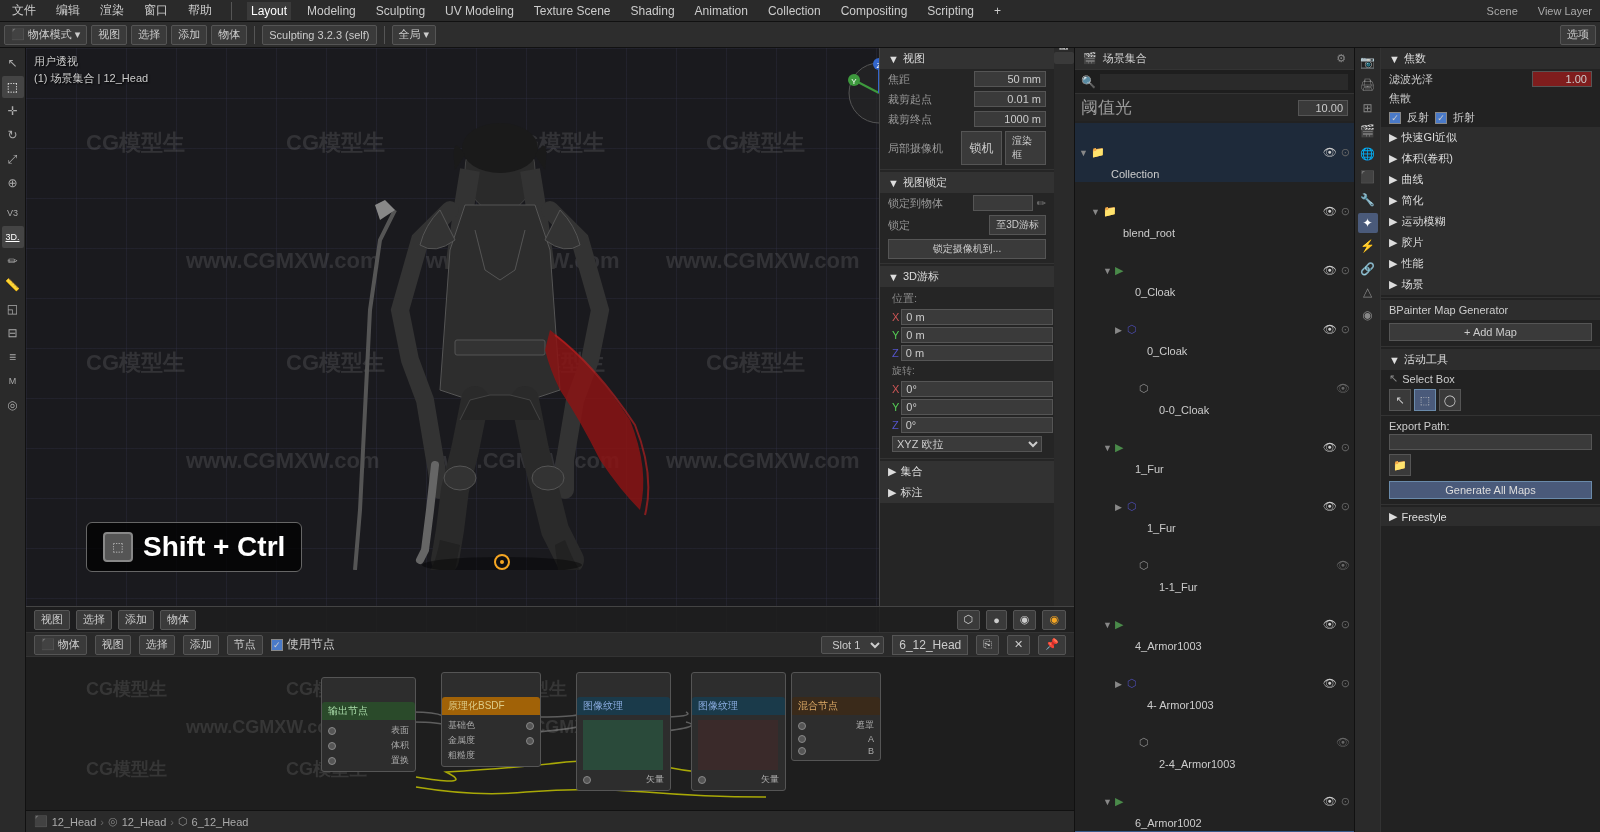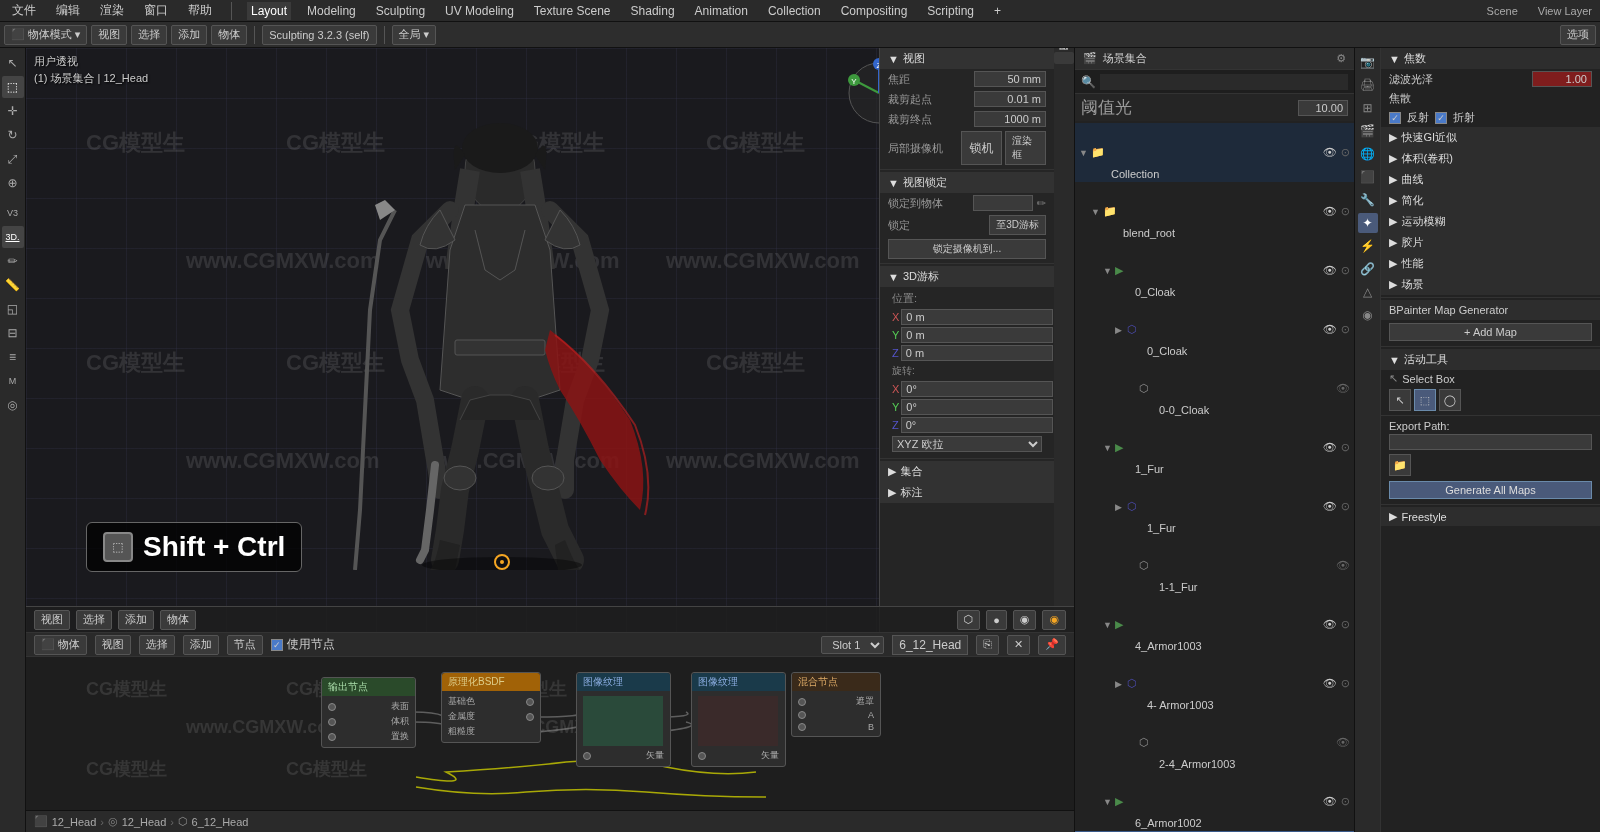--- a/index.html
+++ b/index.html
@@ -376,20 +376,21 @@
       background: #2d2d2d;
       border: 1px solid #555;
       border-radius: 3px;
       min-width: 80px;
       font-size: 10px;
     }
     .node-header {
       padding: 2px 6px;
       font-size: 10px;
       border-radius: 3px 3px 0 0;
+      margin-top: 24px;
     }
     .node-body { padding: 3px 6px; }
     .node-row { display: flex; justify-content: space-between; align-items: center; padding: 1px 0; font-size: 10px; }
     
     .connector {
       width: 8px; height: 8px;
       border-radius: 50%;
       border: 1px solid #888;
       background: #555;
       display: inline-block;

